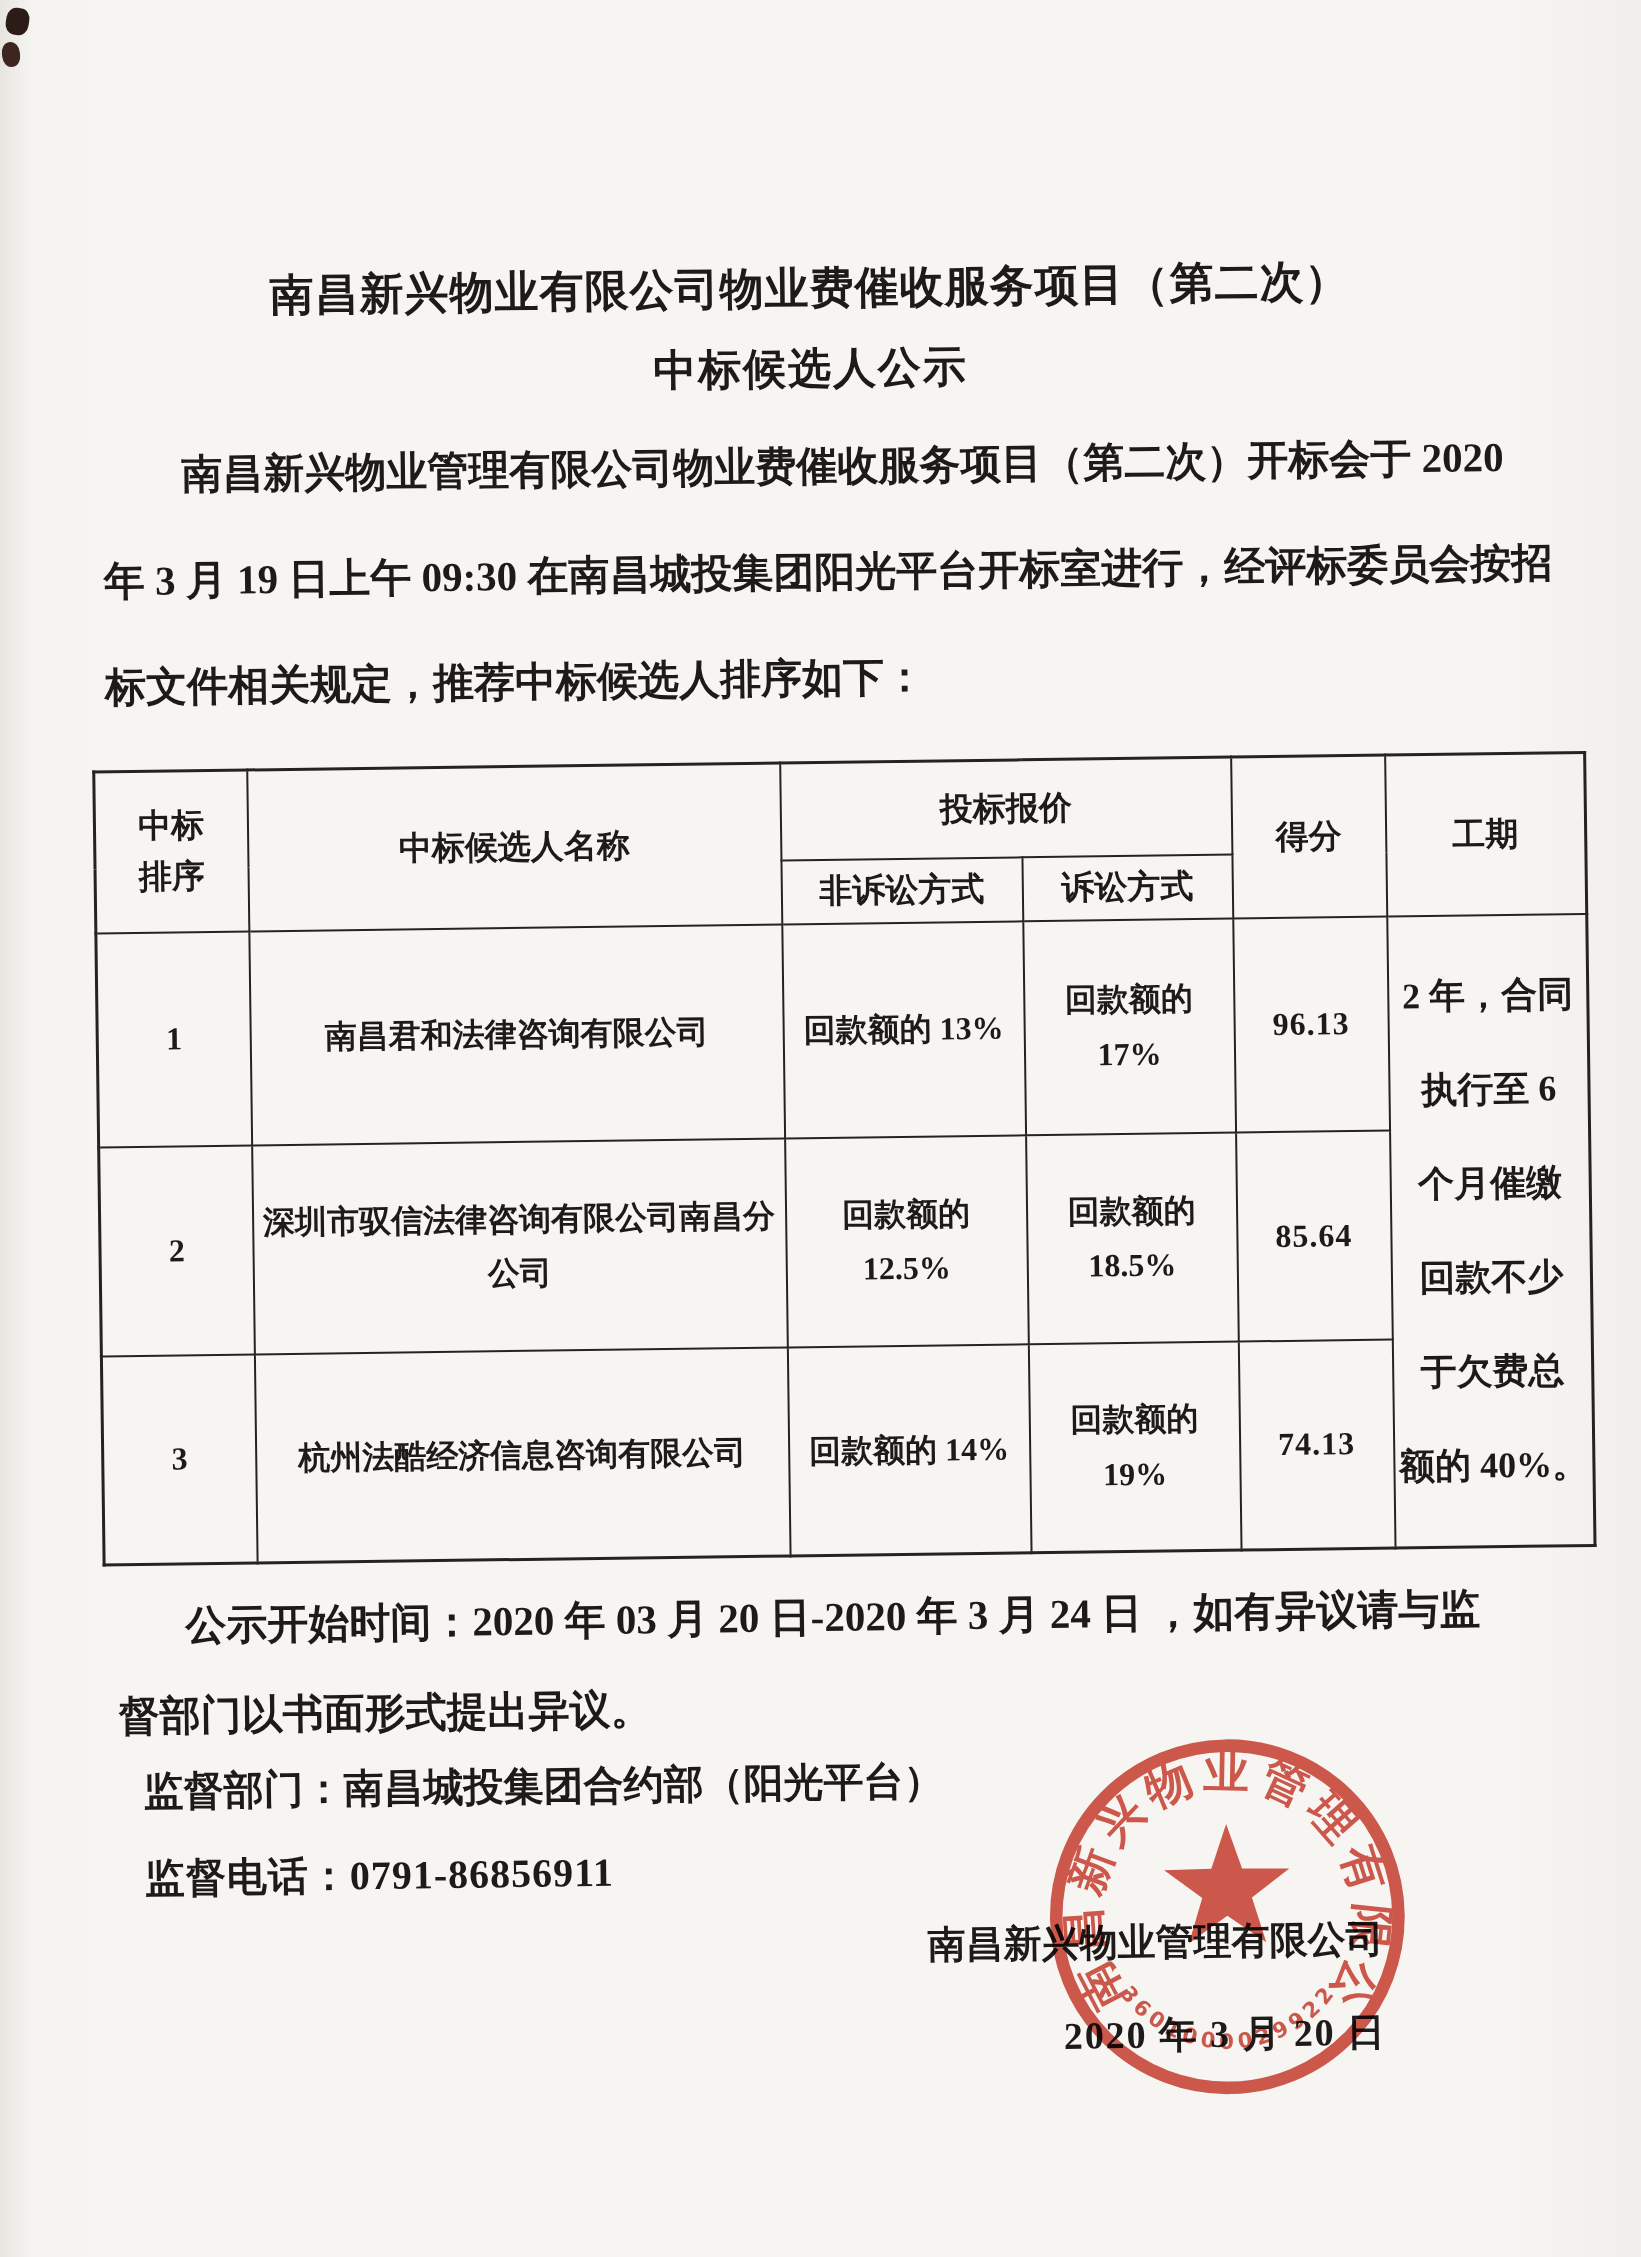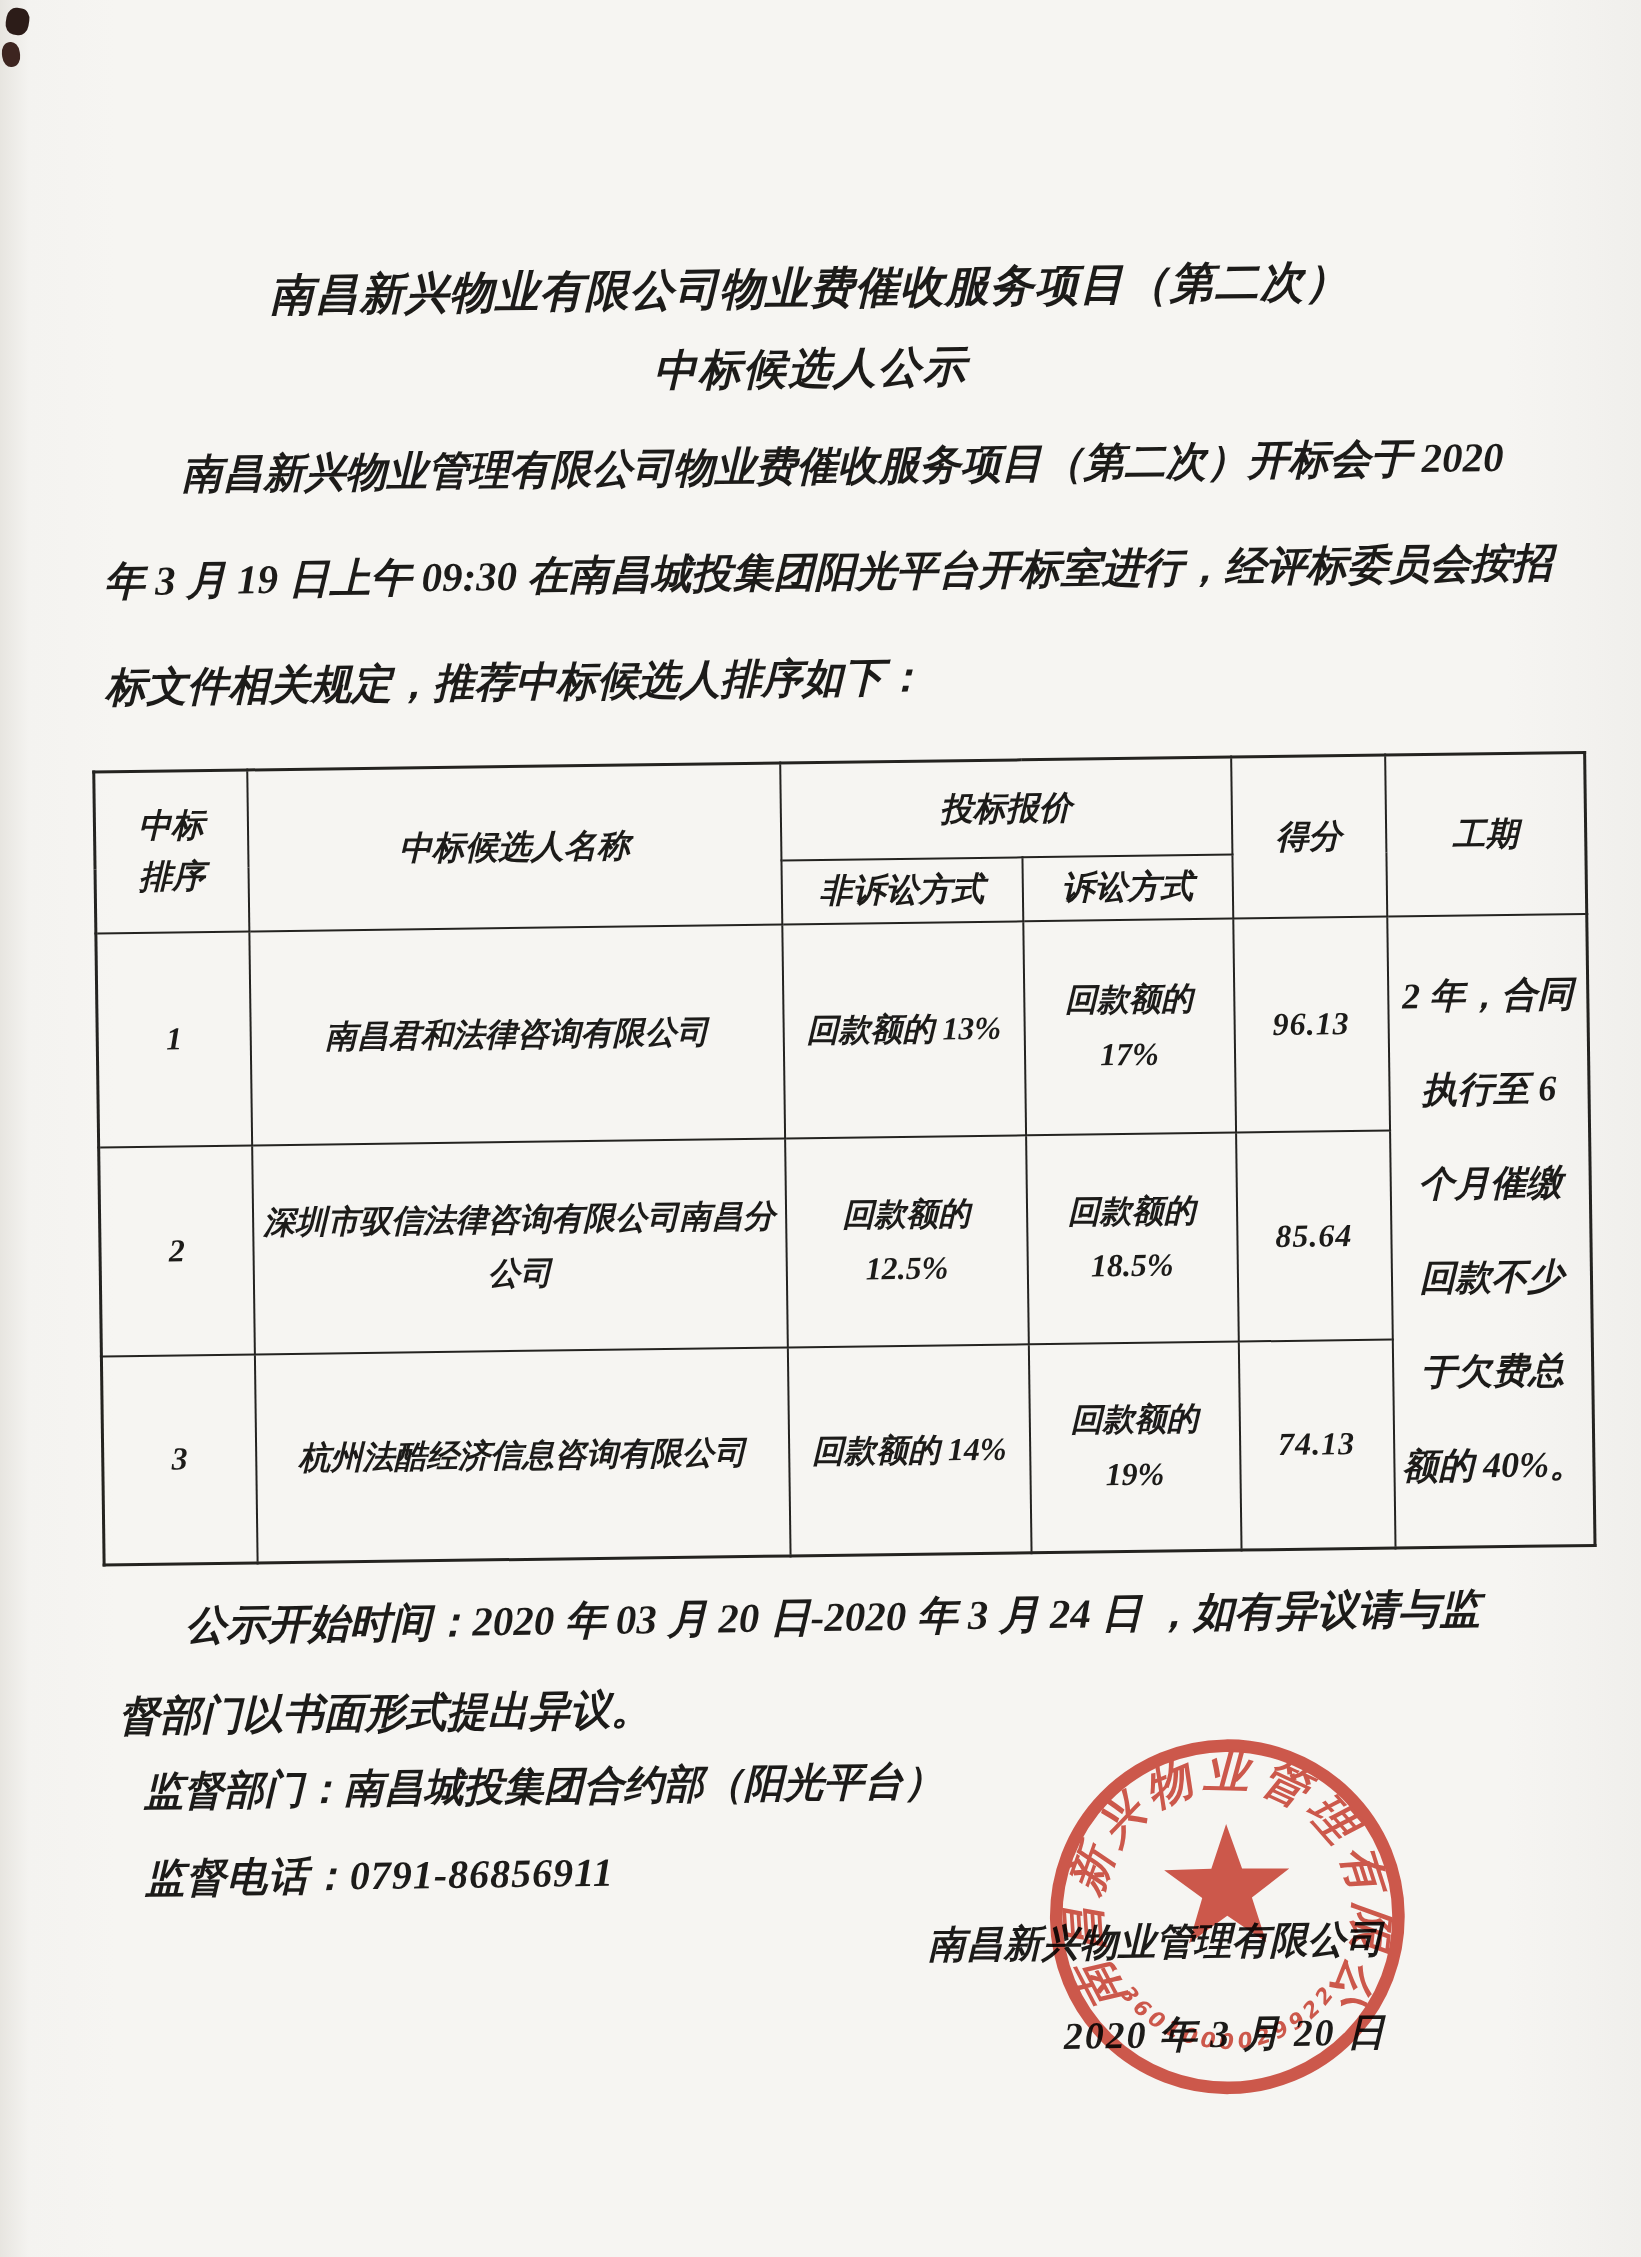--- a/index.html
+++ b/index.html
@@ -4,21 +4,21 @@
 <style>
   html,body{margin:0;padding:0;}
   body{
     width:1641px;height:2257px;overflow:hidden;
     background:
       linear-gradient(90deg, #e7e5e0 0px, #f4f3f0 29px, #f6f5f2 116px, #f6f5f2 1506px, #f0efec 1641px),
       #f5f4f1;
     font-family:"Liberation Serif","DejaVu Serif",serif;
     color:#1c1b19;
   }
-  .page{position:relative;width:1641px;height:2256px;font-style:italic;}
+  .page{position:relative;width:1641px;height:2256px;}
   .content{
     position:absolute;inset:0;
     transform:rotate(-0.75deg);
     transform-origin:821px 1130px;
   }
   .corner-mark{position:absolute;z-index:5;}
   .mark1{left:5.8px;top:7.7px;width:23px;height:27px;background:#2c1c18;border-radius:40%;transform:rotate(9deg);}
   .mark2{left:1.9px;top:42px;width:18.3px;height:25px;background:#3d2520;border-radius:45%;transform:rotate(-7deg);}
 
   .title1{position:absolute;top:259px;left:0;width:100%;text-align:center;

